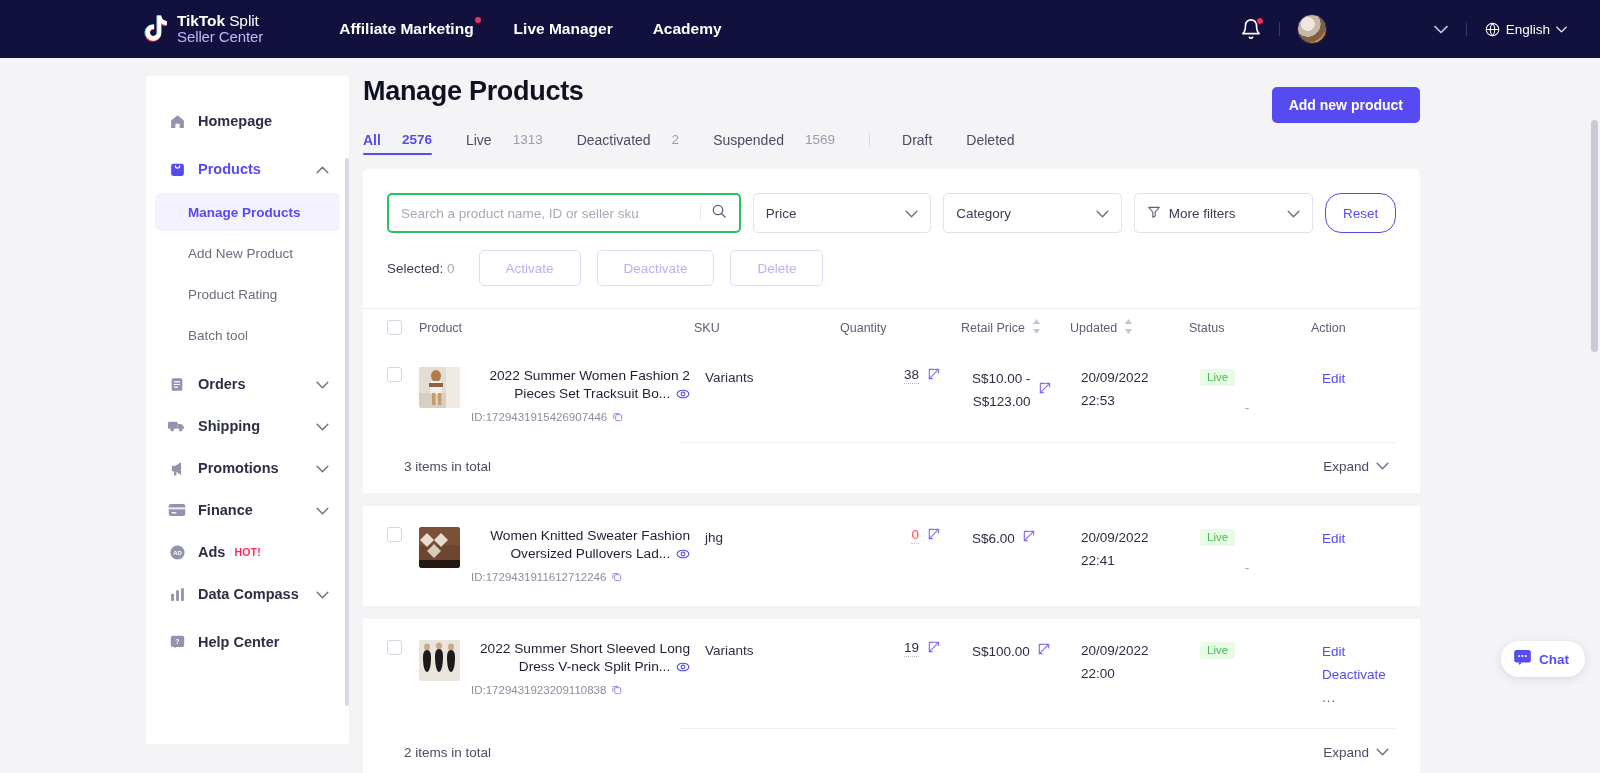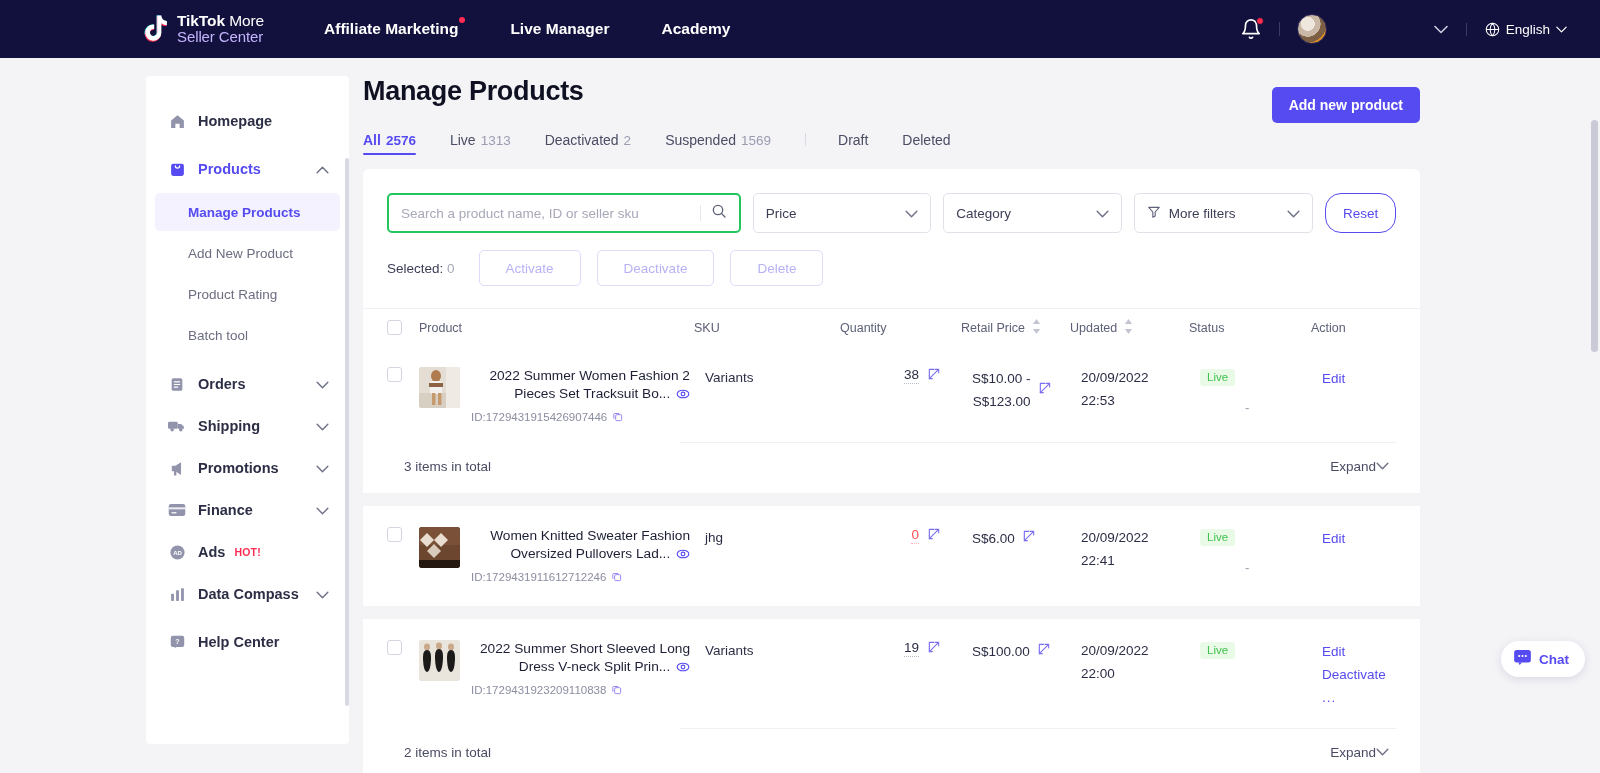--- a/index.html
+++ b/index.html
@@ -22,21 +22,21 @@
     display: flex; align-items: center; gap: 8px;
     margin-left: 143px;
   }
   .tiktok-note { width: 26px; height: 30px; position: relative; }
   .tiktok-note svg { display: block; }
   .brand-text { line-height: 1.12; }
   .brand-line1 { font-size: 15.5px; color: #fff; font-weight: 400; letter-spacing: -.1px; }
   .brand-line1 b { font-weight: 700; }
   .brand-line2 { font-size: 15px; color: #c4b5fd; font-weight: 400; letter-spacing: -.1px; }
 
-  .navlinks { display: flex; align-items: center; gap: 52px; margin-left: 60px; }
+  .navlinks { display: flex; align-items: center; gap: 40px; margin-left: 76px; }
   .navlink {
     position: relative;
     font-size: 15.5px; color: #fff; font-weight: 700;
     cursor: pointer; white-space: nowrap;
   }
   .navlink .dot {
     position: absolute; top: -3px; right: -7px;
     width: 6px; height: 6px; border-radius: 50%;
     background: #fe2c55;
   }
@@ -117,21 +117,21 @@
     font-size: 14px; font-weight: 700;
     font-family: "Liberation Sans", sans-serif;
     cursor: pointer; white-space: nowrap;
   }
 
   .tabs {
     display: flex; align-items: flex-end; gap: 0;
     margin-top: 20px; height: 28px;
   }
   .tab {
-    display: flex; align-items: center; gap: 5px;
+    display: flex; align-items: flex-start; gap: 21px;
     margin-right: 34px; cursor: pointer; position: relative;
     font-size: 14px; color: #4a4c63; padding-bottom: 7px;
   }
   .tab .cnt { color: #9a9cb0; font-size: 13.5px; }
   .tab.active { color: #564bf1; font-weight: 700; }
   .tab.active .cnt { color: #564bf1; font-weight: 700; }
   .tab.active::after {
     content: ""; position: absolute; left: 0; right: 0; bottom: 0;
     height: 2px; background: #564bf1; border-radius: 2px;
   }
@@ -238,21 +238,21 @@
   .stat-dash { color: #9a9cb0; font-size: 13px; margin-left: 45px; display:block; margin-top: 14px;}
   .acts { font-size: 13.5px; color: #564bf1; line-height: 1.72; cursor: pointer; }
 
   .subrow-sep { margin: 18px 24px 0 317px; border-top: 1px solid #eef0f4; }
   .totalbar {
     display: flex; align-items: center;
     padding: 16px 24px 19px 41px;
     font-size: 13.5px; color: #4a4c63;
   }
   .expand {
-    margin-left: auto; display: flex; align-items: center; 
+    margin-left: auto; display: flex; align-items: center; gap: 7px;
     color: #4a4c63; cursor: pointer; padding-right: 7px;
   }
   .rowgap { height: 13px; background: #f4f4f7; }
 
   
   .chat {
     position: absolute; right: 15px; top: 641px;
     height: 36px; padding: 0 16px 0 13px;
     background: #fff; border-radius: 18px;
     box-shadow: 0 2px 10px rgba(30,25,90,.13);
@@ -278,21 +278,21 @@
 
   <div class="brand">
     <div class="tiktok-note">
       <svg width="26" height="30" viewBox="0 0 26 30">
         <path d="M17.6 1.4h-4.2v17.1a3.6 3.6 0 1 1-3-3.55V10.6a8.1 8.1 0 1 0 7.2 8.05V9.3a9.2 9.2 0 0 0 5.5 1.85V6.9c-3.1-.1-5.5-2.6-5.5-5.5z" fill="#25f4ee"></path>
         <path d="M19.1 1.4h-4.2v17.1a3.6 3.6 0 1 1-3-3.55V10.6a8.1 8.1 0 1 0 7.2 8.05V9.3a9.2 9.2 0 0 0 5.5 1.85V6.9c-3.1-.1-5.5-2.6-5.5-5.5z" fill="#fe2c55" transform="translate(-1.2,1.1)"></path>
         <path d="M18.4 1.4h-4.2v17.1a3.6 3.6 0 1 1-3-3.55V10.6a8.1 8.1 0 1 0 7.2 8.05V9.3a9.2 9.2 0 0 0 5.5 1.85V6.9c-3.1-.1-5.5-2.6-5.5-5.5z" fill="#ffffff"></path>
       </svg>
     </div>
     <div class="brand-text">
-      <div class="brand-line1"><b>TikTok</b><span> More</span></div>
+      <div class="brand-line1"><b>TikTok</b><span> Split</span></div>
       <div class="brand-line2">Seller Center</div>
     </div>
   </div>
 
   <div class="navlinks">
     <div class="navlink">
       <span>Affiliate Marketing</span>
       <span class="dot"></span>
     </div>
     <div class="navlink">Live Manager</div>

